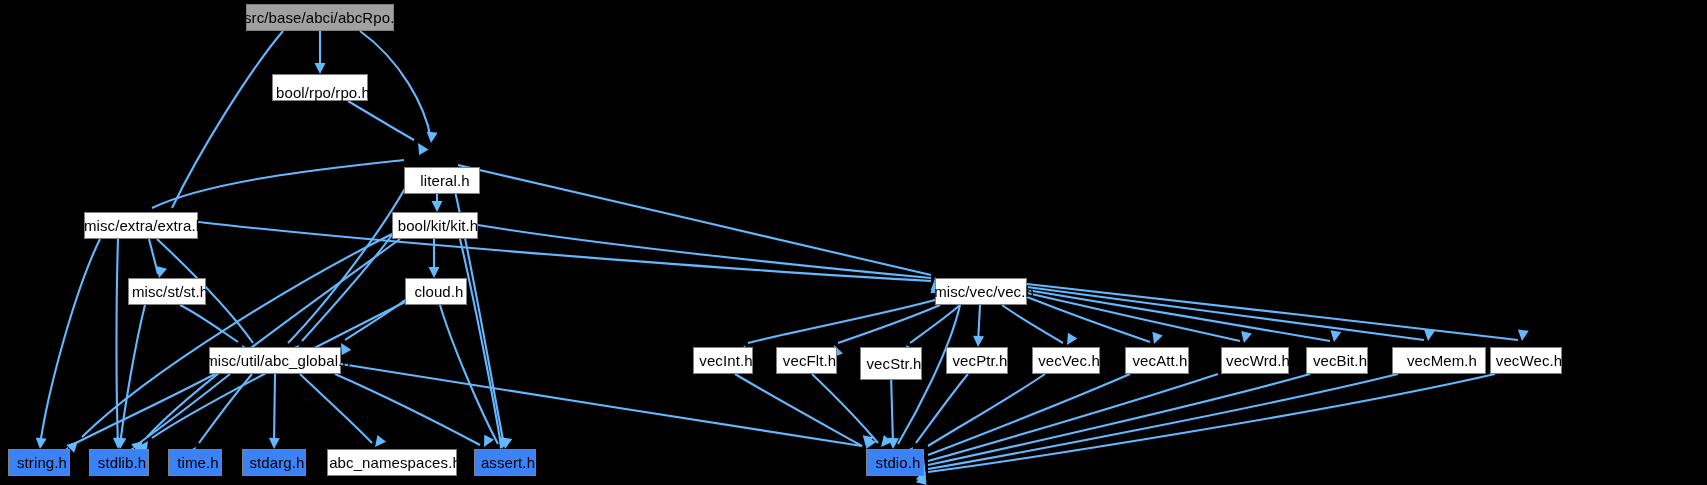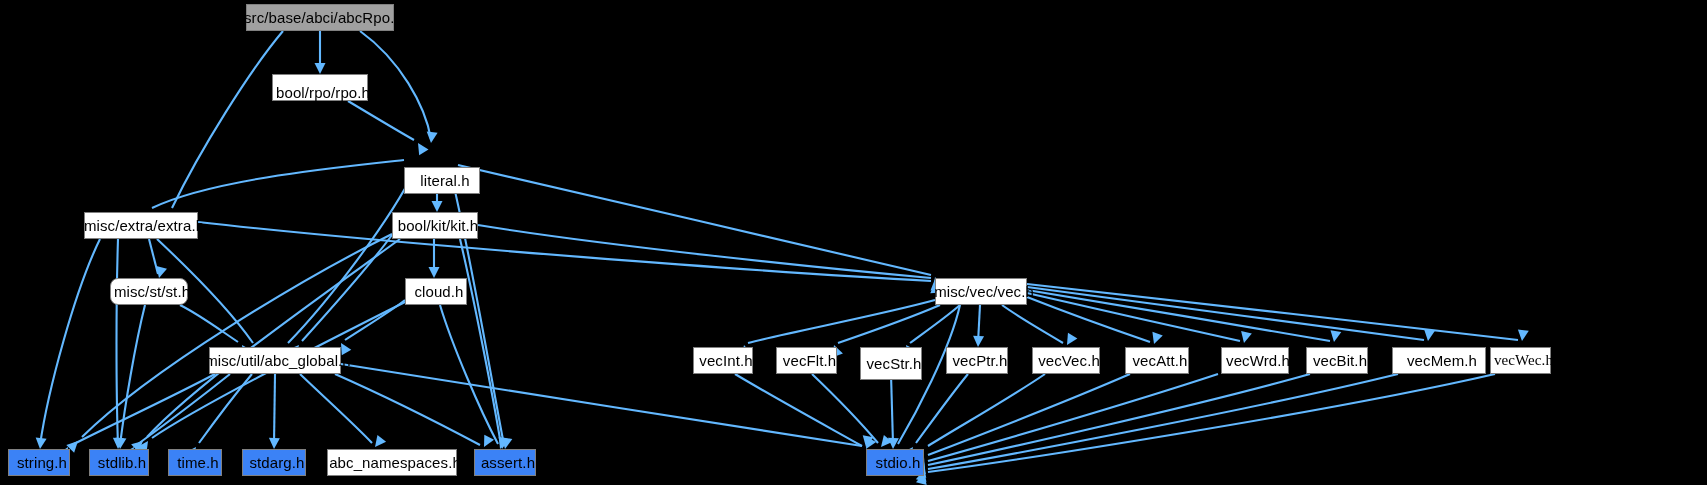--- a/index.html
+++ b/index.html
@@ -164,21 +164,21 @@
       </div>
       <div class="node project" style="left: 404px; top: 143px; width: 76px; height: 27px; margin-top: 24px;">
         <span>literal.h</span>
       </div>
       <div class="node project" style="left: 84px; top: 212px; width: 114px; height: 27px;">
         <span>misc/extra/extra.h</span>
       </div>
       <div class="node project" style="left: 392px; top: 212px; width: 86px; height: 27px;">
         <span>bool/kit/kit.h</span>
       </div>
-      <div class="node project" style="left: 110px; top: 278px; width: 78px; height: 27px; border-radius: 8px;">
+      <div class="node project" style="left: 128px; top: 278px; width: 78px; height: 27px;">
         <span>misc/st/st.h</span>
       </div>
       <div class="node project" style="left: 405px; top: 278px; width: 62px; height: 27px; text-align: center;">
         <span>cloud.h</span>
       </div>
       <div class="node project" style="left: 935px; top: 278px; width: 92px; height: 27px;">
         <span>misc/vec/vec.h</span>
       </div>
       <div class="node project" style="left: 209px; top: 347px; width: 132px; height: 27px;">
         <span>misc/util/abc_global.h</span>
@@ -203,21 +203,21 @@
       </div>
       <div class="node project" style="left: 1213px; top: 347px; width: 68px; height: 27px; margin-left: 8px;">
         <span>vecWrd.h</span>
       </div>
       <div class="node project" style="left: 1306px; top: 347px; width: 62px; height: 27px;">
         <span>vecBit.h</span>
       </div>
       <div class="node project" style="left: 1392px; top: 347px; width: 94px; height: 27px;">
         <span>vecMem.h</span>
       </div>
-      <div class="node project" style="left: 1490px; top: 347px; width: 61px; height: 27px; font-family: Liberation Serif, serif;">
+      <div class="node project" style="left: 1490px; top: 347px; width: 72px; height: 27px;">
         <span>vecWec.h</span>
       </div>
       <div class="node system" style="left: 8px; top: 449px; width: 62px; height: 27px;">
         <span>string.h</span>
       </div>
       <div class="node system" style="left: 89px; top: 449px; width: 60px; height: 27px;">
         <span>stdlib.h</span>
       </div>
       <div class="node system" style="left: 168px; top: 449px; width: 54px; height: 27px;">
         <span>time.h</span>

